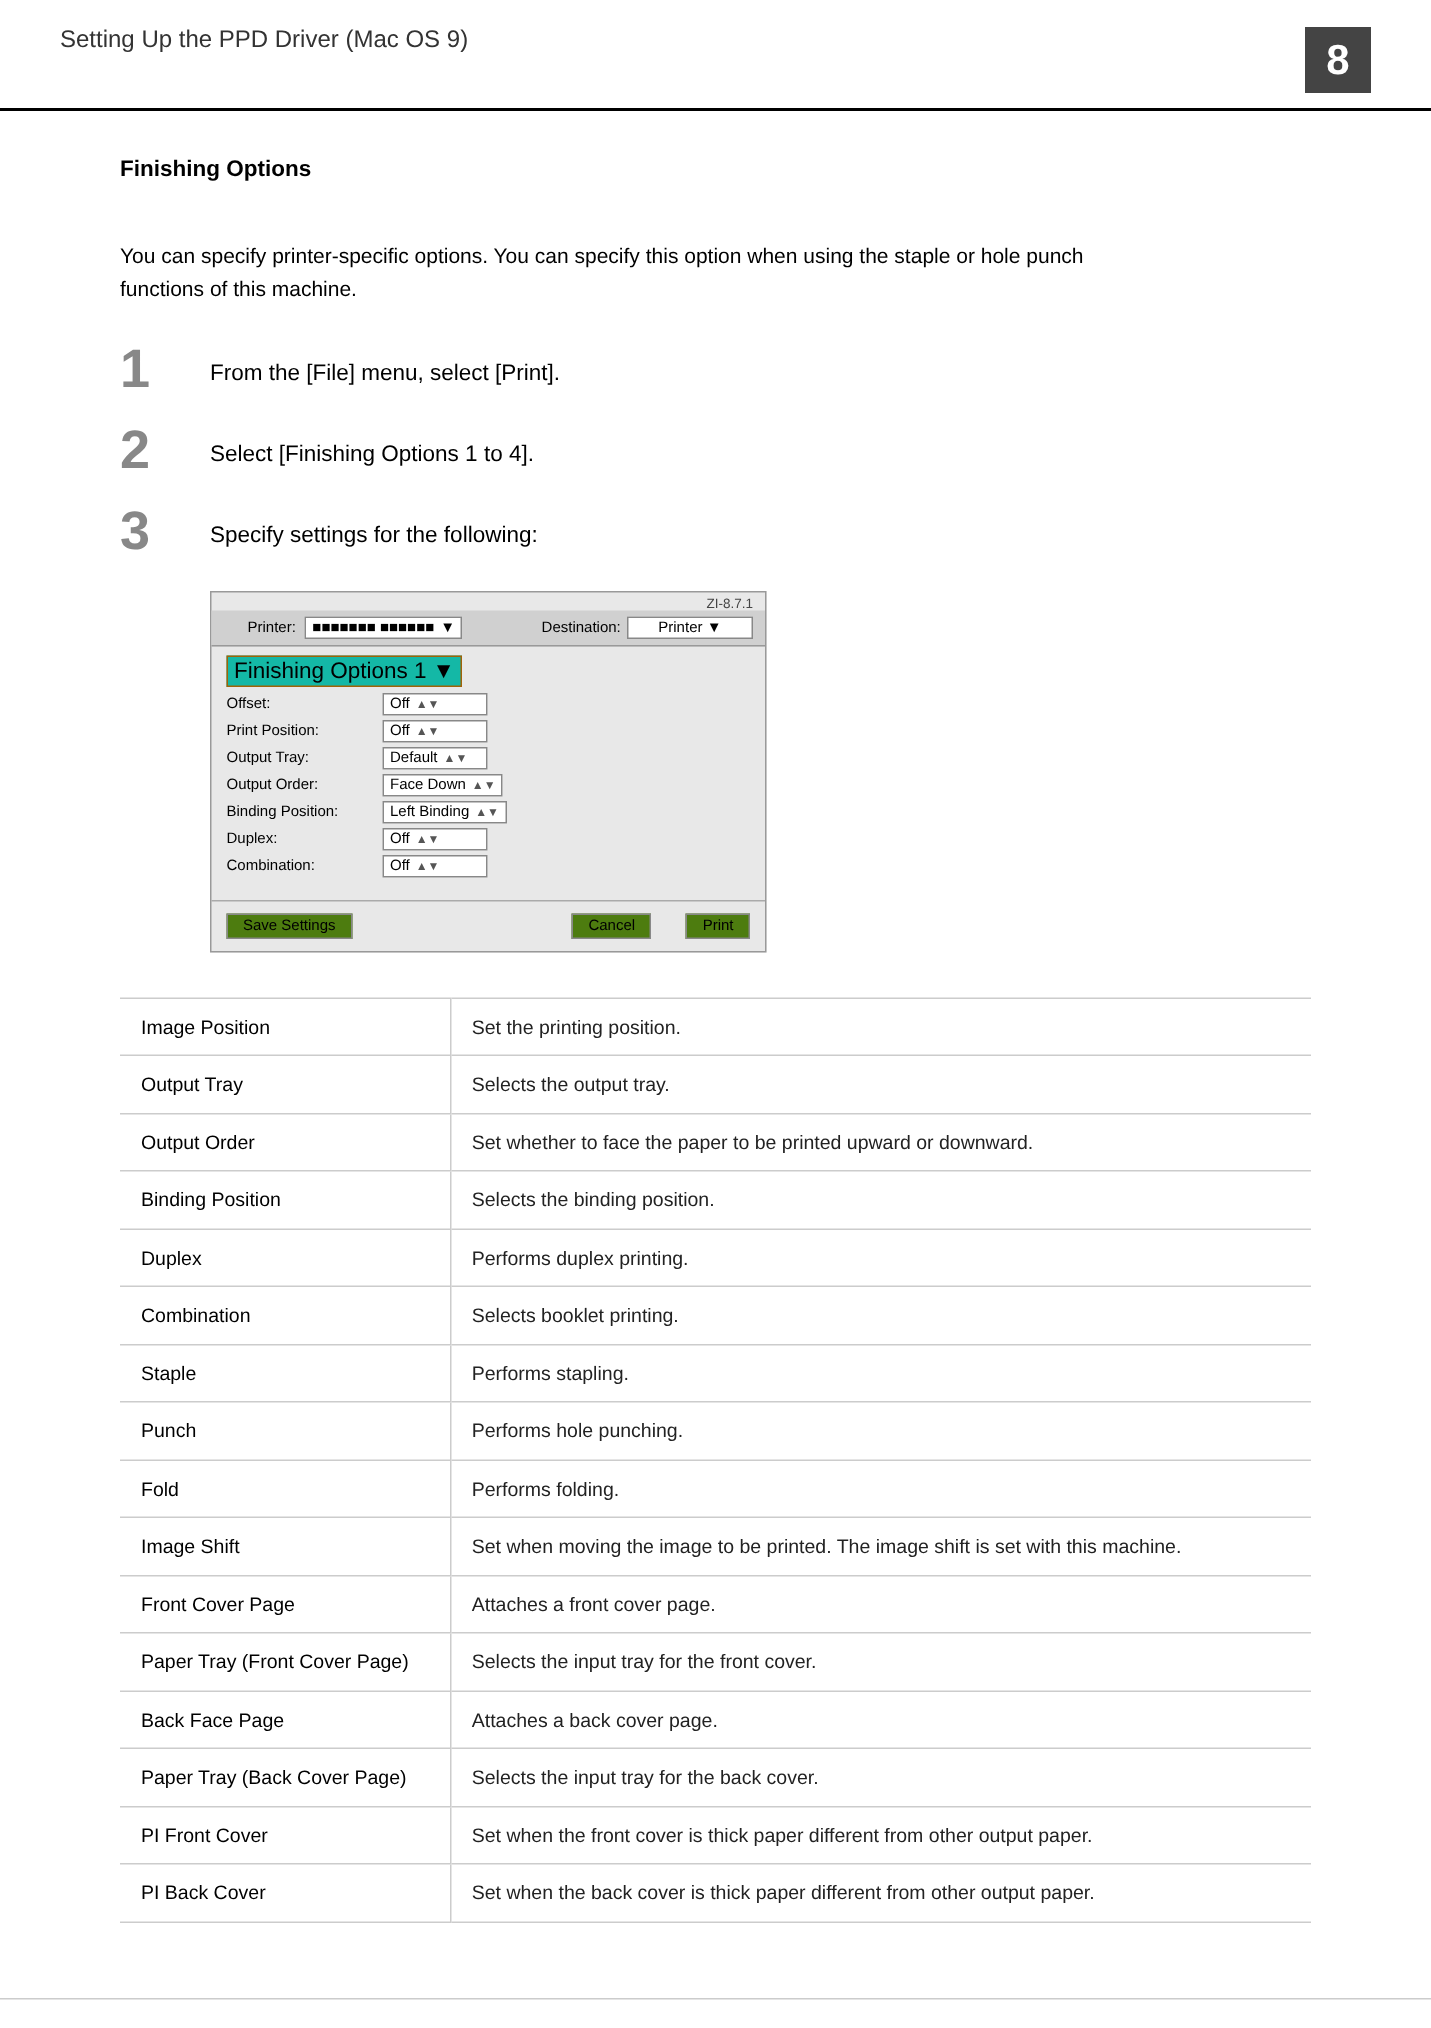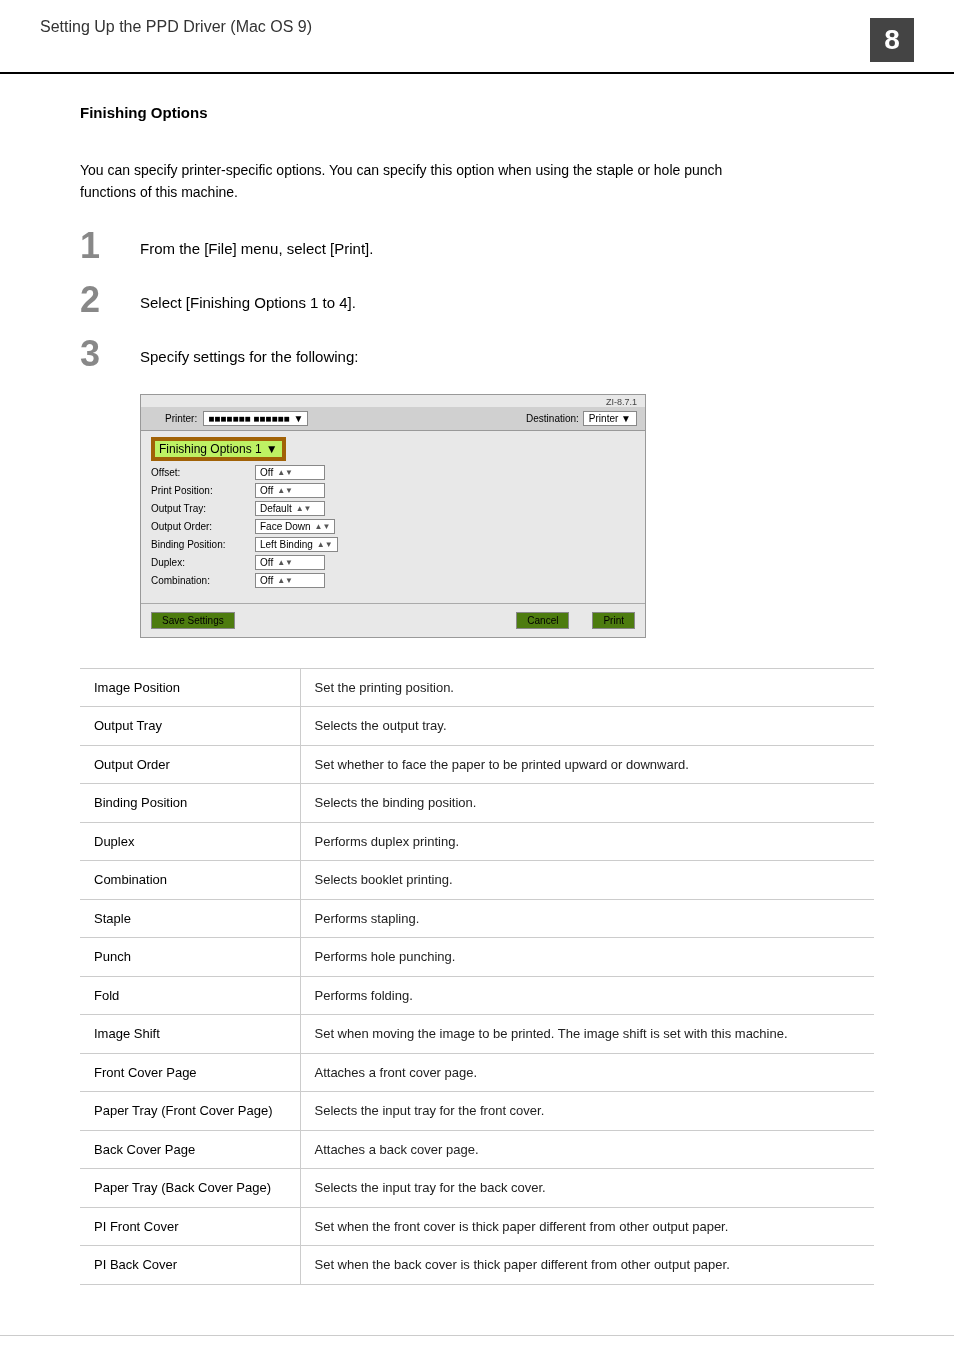--- a/index.html
+++ b/index.html
@@ -82,21 +82,21 @@
       font-size: 15px;
       padding-top: 6px;
       line-height: 1.5;
     }
 
     
     .dialog-container {
       margin: 10px 0 20px 60px;
       border: 1px solid #999;
       background: #e8e8e8;
-      width: 506px;
+      width: 371px;
       font-size: 11px;
       padding: 0;
     }
     .dialog-top-bar {
       background: #d0d0d0;
       border-bottom: 1px solid #999;
       padding: 4px 8px;
       display: flex;
       justify-content: space-between;
       align-items: center;
@@ -121,43 +121,43 @@
     .dialog-top-right {
       display: flex;
       align-items: center;
       gap: 4px;
       font-size: 10px;
     }
     .dialog-dest-label { font-size: 10px; }
     .dialog-dest-select {
       border: 1px solid #888;
       background: #fff;
-      padding: 1px 5px;
+      padding: 1px 20px;
       font-size: 10px;
     }
     .dialog-version {
       font-size: 9px;
       color: #444;
       text-align: right;
       padding: 2px 8px 0 0;
     }
     .dialog-body {
       padding: 6px 10px;
     }
     .dialog-options-row {
       display: flex;
       align-items: center;
       margin-bottom: 4px;
       gap: 6px;
     }
     .dialog-options-select {
-      border: 4px solid #a16207;
-      background: #bef264;
+      border: 1px solid #a16207;
+      background: #14b8a6;
       padding: 1px 4px;
-      font-size: 12px;
+      font-size: 15px;
       display: inline-flex;
       align-items: center;
       gap: 4px;
     }
     .dialog-field-row {
       display: flex;
       align-items: center;
       margin-bottom: 3px;
       gap: 4px;
       font-size: 10px;
@@ -394,21 +394,21 @@
     </tr>
           <tr>
       <td>Front Cover Page</td>
       <td>Attaches a front cover page.</td>
     </tr>
           <tr>
       <td>Paper Tray (Front Cover Page)</td>
       <td>Selects the input tray for the front cover.</td>
     </tr>
           <tr>
-      <td>Back Cover Page</td>
+      <td>Back Face Page</td>
       <td>Attaches a back cover page.</td>
     </tr>
           <tr>
       <td>Paper Tray (Back Cover Page)</td>
       <td>Selects the input tray for the back cover.</td>
     </tr>
           <tr>
       <td>PI Front Cover</td>
       <td>Set when the front cover is thick paper different from other output paper.</td>
     </tr>

